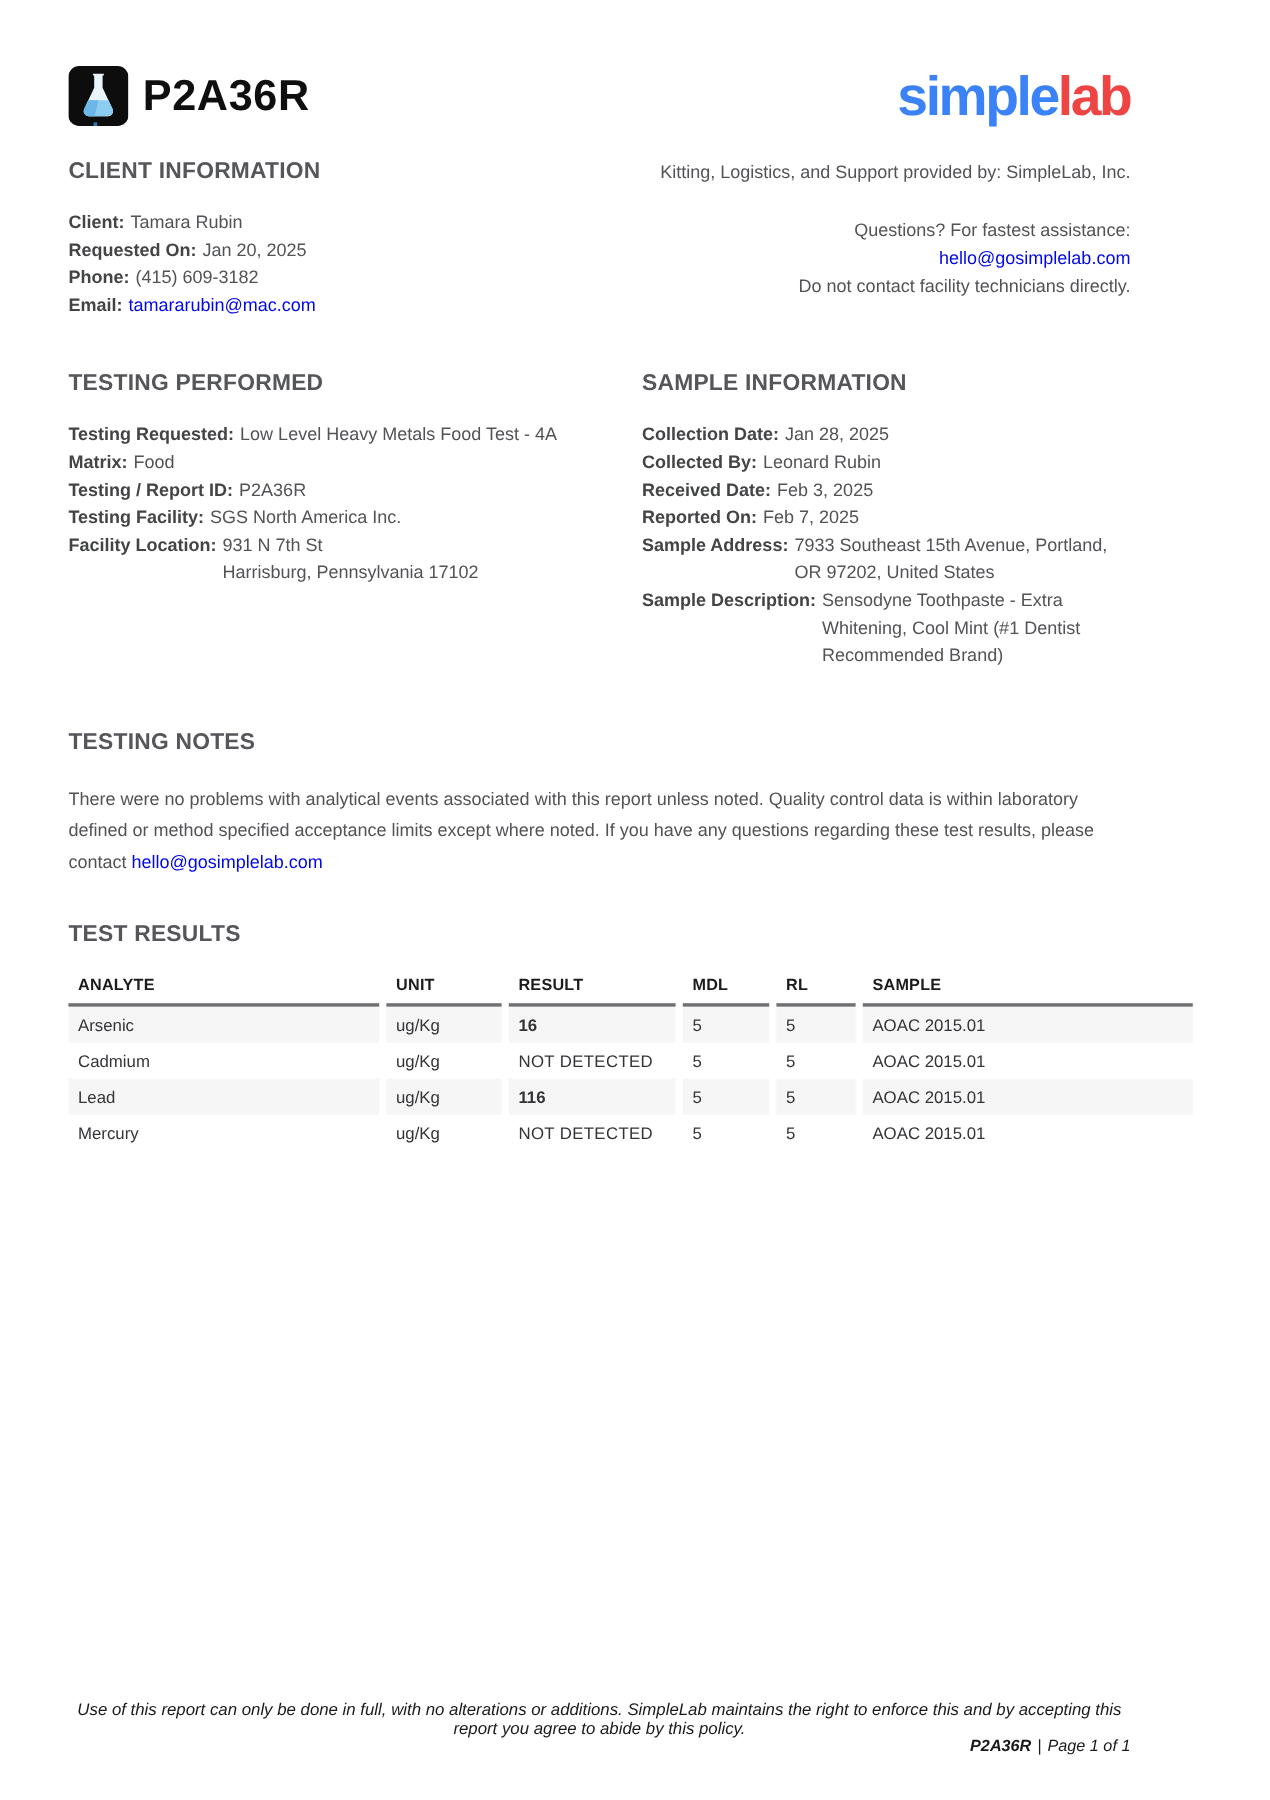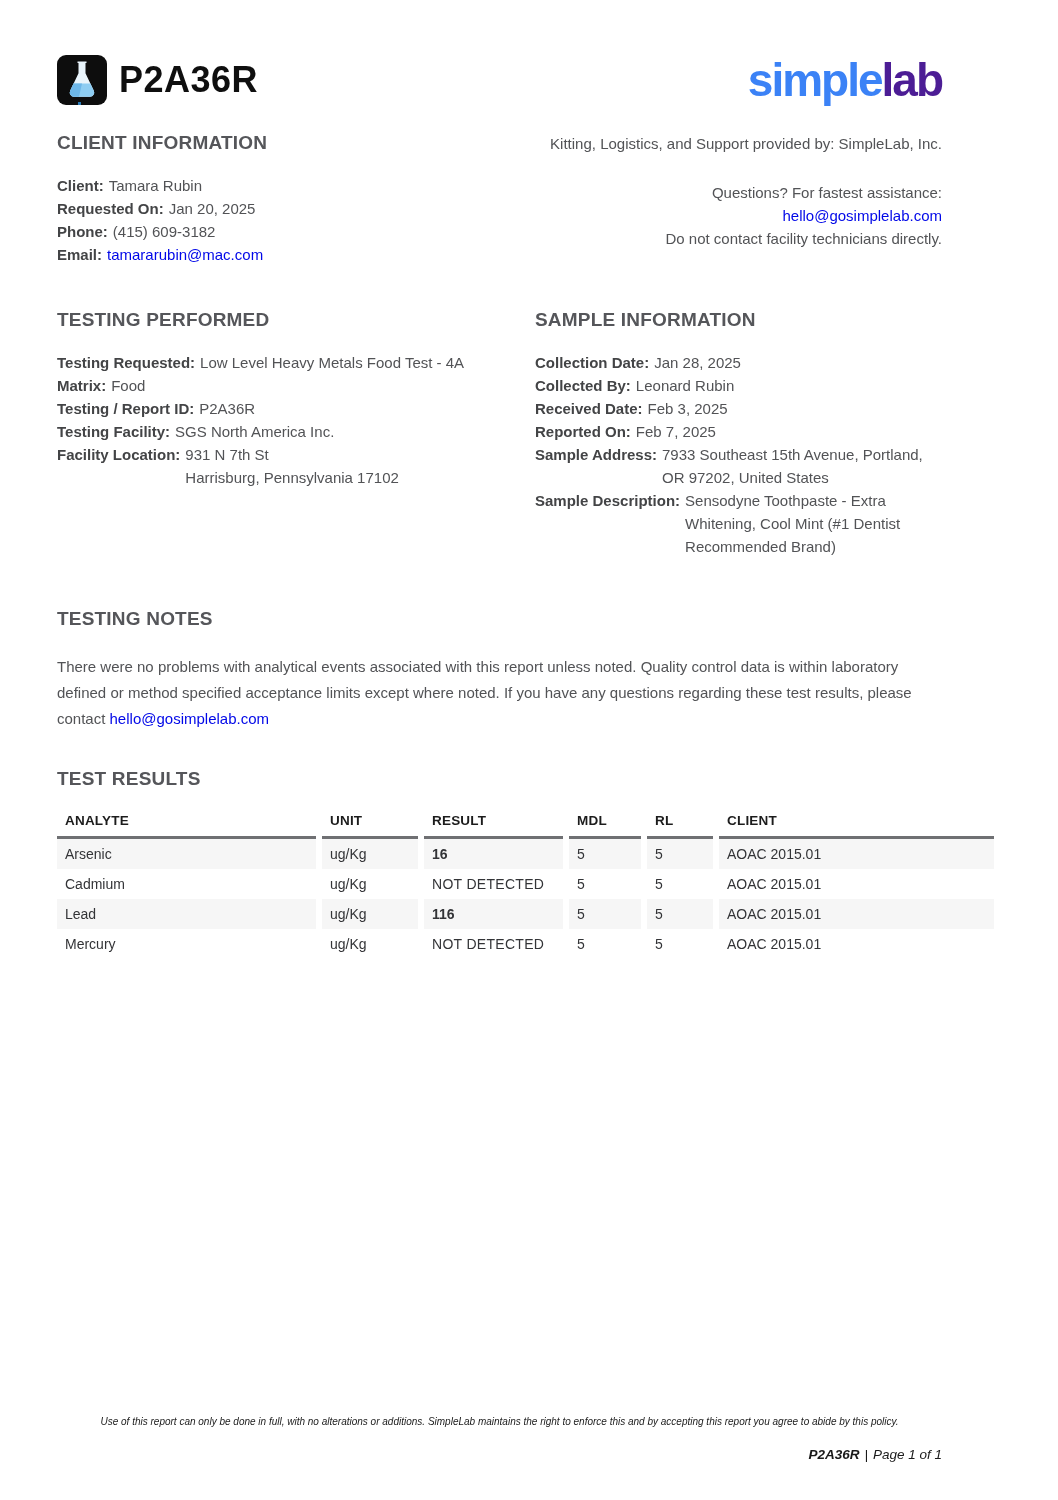--- a/index.html
+++ b/index.html
@@ -7,21 +7,21 @@
   .page{position:relative;width:994px;height:1500px;background:#fff;overflow:hidden;}
   .content{padding:0 52px 0 57px;}
 
   
   .header-row{display:flex;justify-content:space-between;align-items:flex-start;padding-top:55px;}
   .brand-left{display:flex;align-items:center;gap:12px;}
   .logo-tile{position:relative;width:50px;height:50px;}
   .report-id{font-size:36px;font-weight:bold;color:#0f0f0f;letter-spacing:.5px;}
   .wordmark{font-size:46px;font-weight:bold;letter-spacing:-2px;line-height:50px;}
   .wordmark .wm-dark{color:#3b82f6;}
-  .wordmark .wm-light{color:#4c1d95;}
+  .wordmark .wm-light{color:#ef4444;}
 
   
   .info-row{display:flex;justify-content:space-between;margin-top:27px;}
   h2.sec{font-size:19px;font-weight:bold;color:#55565a;margin:0;letter-spacing:.2px;}
   .fields{margin-top:20px;}
   .field{display:flex;font-size:15px;line-height:23px;}
   .flabel{font-weight:bold;color:#434446;white-space:pre;margin-right:5px;}
   .fvalue{color:#525356;white-space:pre-line;}
   a.link{color:#0007e8;text-decoration:none;}
   .contact-block{text-align:right;font-size:15px;color:#525356;line-height:23px;}
@@ -42,21 +42,21 @@
   table.results th{
     text-align:left;font-size:13.5px;font-weight:bold;color:#1c1c1c;letter-spacing:.2px;
     padding:5px 8px 8px 8px;border-bottom:3px solid #6f7073;}
   table.results td{font-size:14px;color:#333437;padding:7px 8px;height:16px;}
   tr.shaded td{background:#f6f6f6;}
   td.result-val{font-weight:bold;color:#1f1f1f;}
   td.result-nd{color:#9b9b9b;font-weight:normal;letter-spacing:.3px;}
 
   
   .disclaimer{position:absolute;left:57px;right:52px;top:1416px;text-align:center;
-    font-size:10px;font-style:italic;color:#1a1a1a;}
+    font-size:14px;font-style:italic;color:#1a1a1a;}
   .page-info{position:absolute;right:52px;top:1447px;font-size:13.5px;font-style:italic;color:#1a1a1a;}
   .page-info .pid{font-weight:bold;}
   .page-info .sep{margin:0 5px;font-weight:normal;}
 </style>
 </head>
 <body>
 
 <div class="page">
   <div class="content">
 
@@ -189,21 +189,21 @@
             <col style="width:66px">
             <col style="width:288px">
         </colgroup>
         <thead>
           <tr>
             <th>ANALYTE</th>
             <th>UNIT</th>
             <th>RESULT</th>
             <th>MDL</th>
             <th>RL</th>
-            <th>CLIENT</th>
+            <th>SAMPLE</th>
           </tr>
         </thead>
         <tbody>
           <tr class="shaded">
             <td>Arsenic</td>
             <td>ug/Kg</td>
             <td class="result-val">16</td>
             <td>5</td>
             <td>5</td>
             <td>AOAC 2015.01</td>

